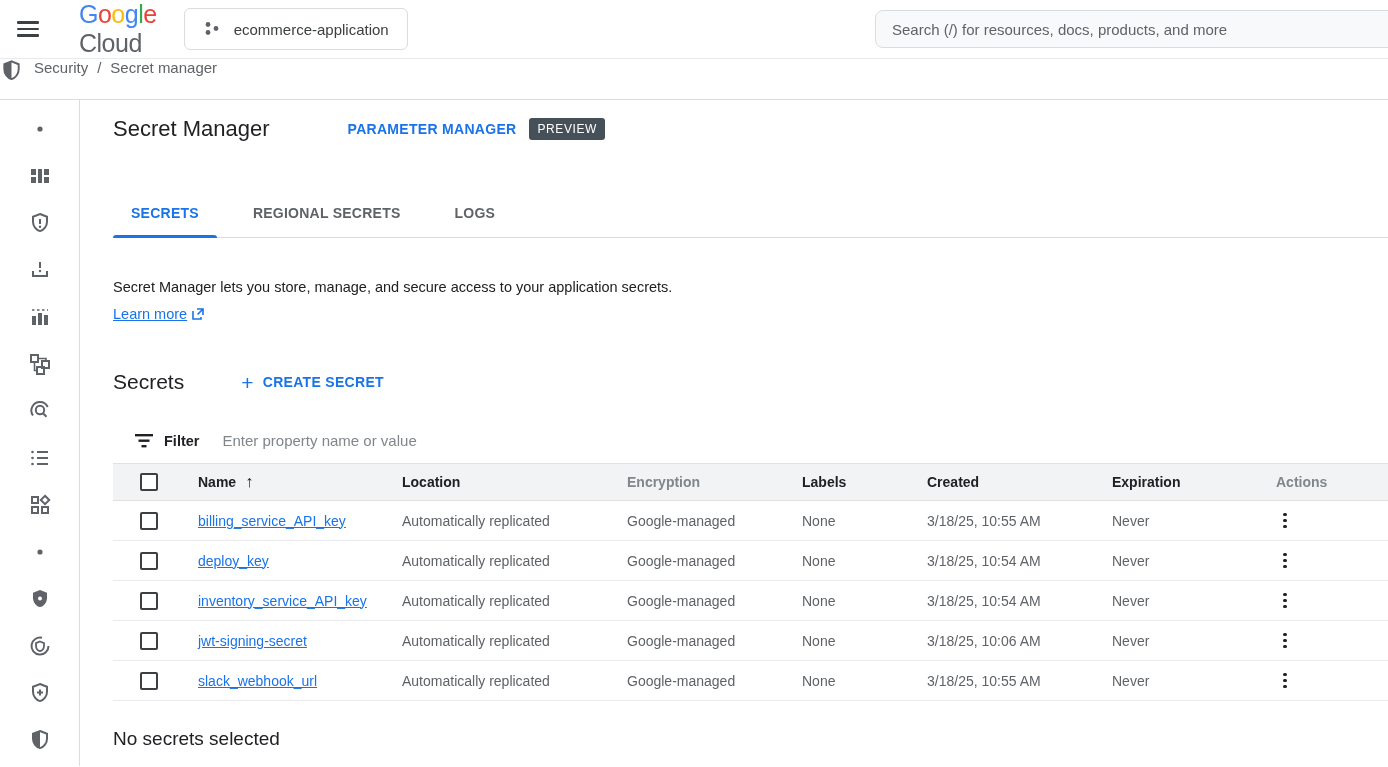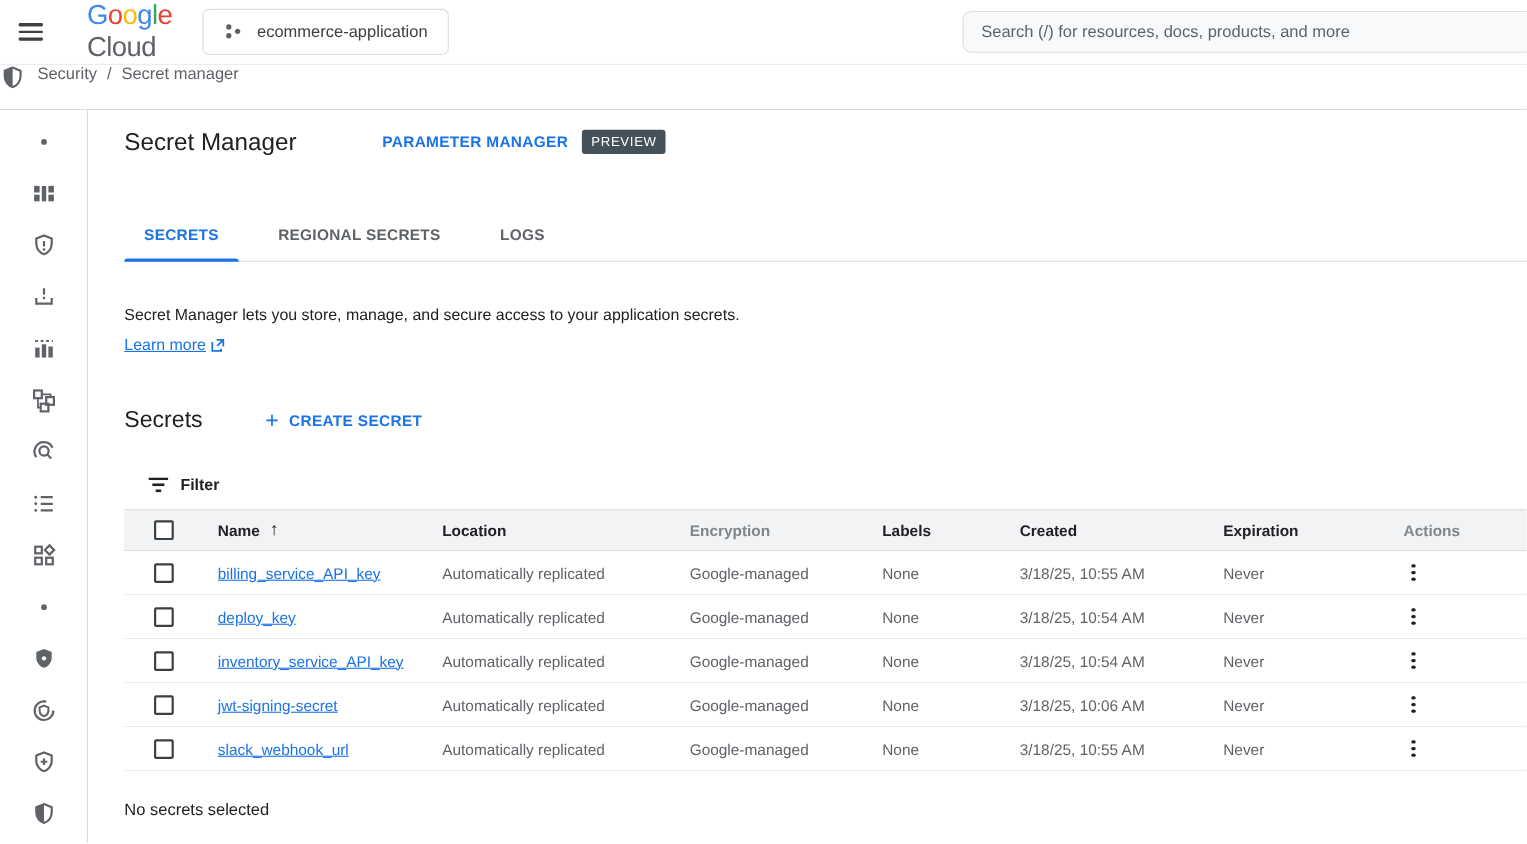--- a/index.html
+++ b/index.html
@@ -69,21 +69,21 @@
   .col-actions { flex:1; padding-left:14px; }
   .th-muted { color:#80868b; font-weight:700; }
   .sort-wrap { display:inline-flex; align-items:center; gap:9px; cursor:pointer; }
   .sort-arrow { font-size:16px; color:#202124; }
   .checkbox { width:18px; height:18px; border:2px solid #3c4043; border-radius:2px; background:#fff; cursor:pointer; }
   .cell-link { color:#1a73e8; text-decoration:underline; cursor:pointer; }
   .cell-muted { color:#5f6368; }
   .kebab { width:18px; height:22px; display:flex; flex-direction:column; align-items:center; justify-content:center; gap:2.5px; cursor:pointer; background:none; border:none; }
   .kebab i { width:3.5px; height:3.5px; border-radius:50%; background:#202124; }
 
-  .status-bar { margin-top:27px; font-size:15px; color:#202124; }
+  .status-bar { margin-top:27px; font-size:19px; color:#202124; }
 </style>
 </head>
 <body>
 
 <div class="topbar">
   <div class="hamburger">
       <span></span>
       <span></span>
       <span></span>
     </div>
@@ -253,20 +253,21 @@
       </button>
     </div>
 
     <div class="filter-row">
       <svg width="18" height="14" viewBox="0 0 18 14">
         <rect x="0" y="0" width="18" height="2.4" fill="#202124"></rect>
         <rect x="3.5" y="5.5" width="11" height="2.4" fill="#202124"></rect>
         <rect x="6.5" y="11" width="5" height="2.4" fill="#202124"></rect>
       </svg>
       <span class="filter-label">Filter</span>
+      <input type="text" placeholder="Enter property name or value" style="">
     </div>
 
     <div>
       <div class="tbl-header">
         <div class="col-check">
             <div class="checkbox"></div>
           </div>
         <div class="col-name">
           <span class="sort-wrap">
             <span>Name</span>

